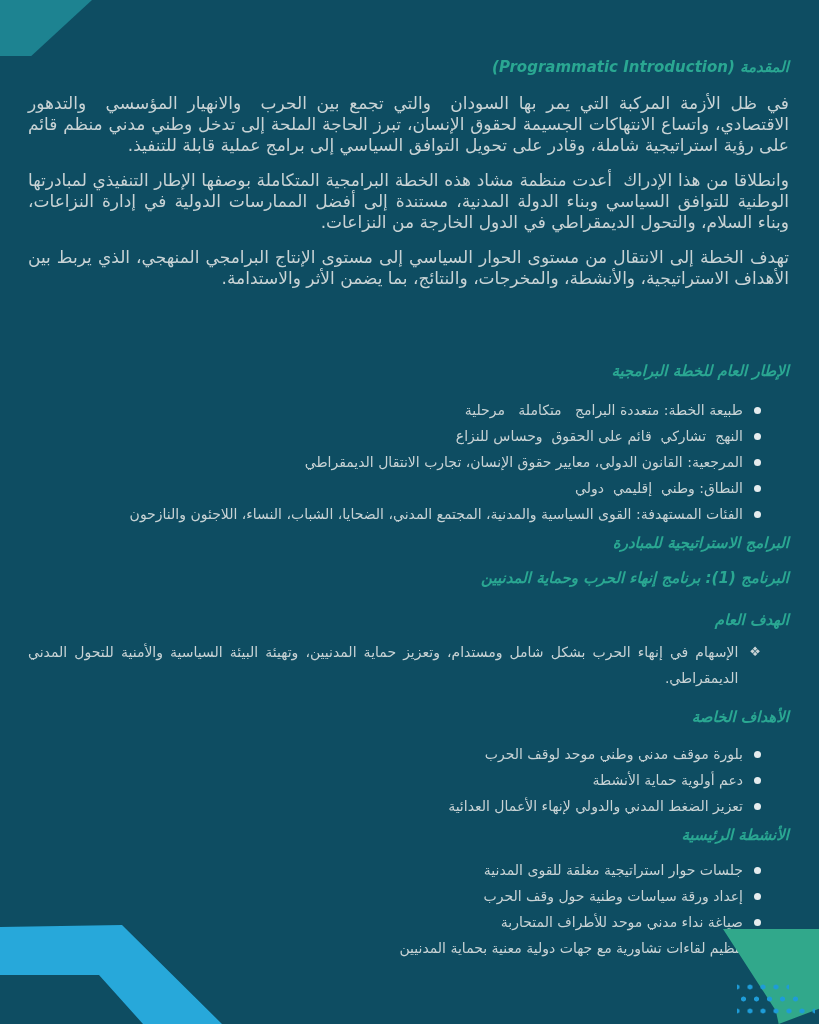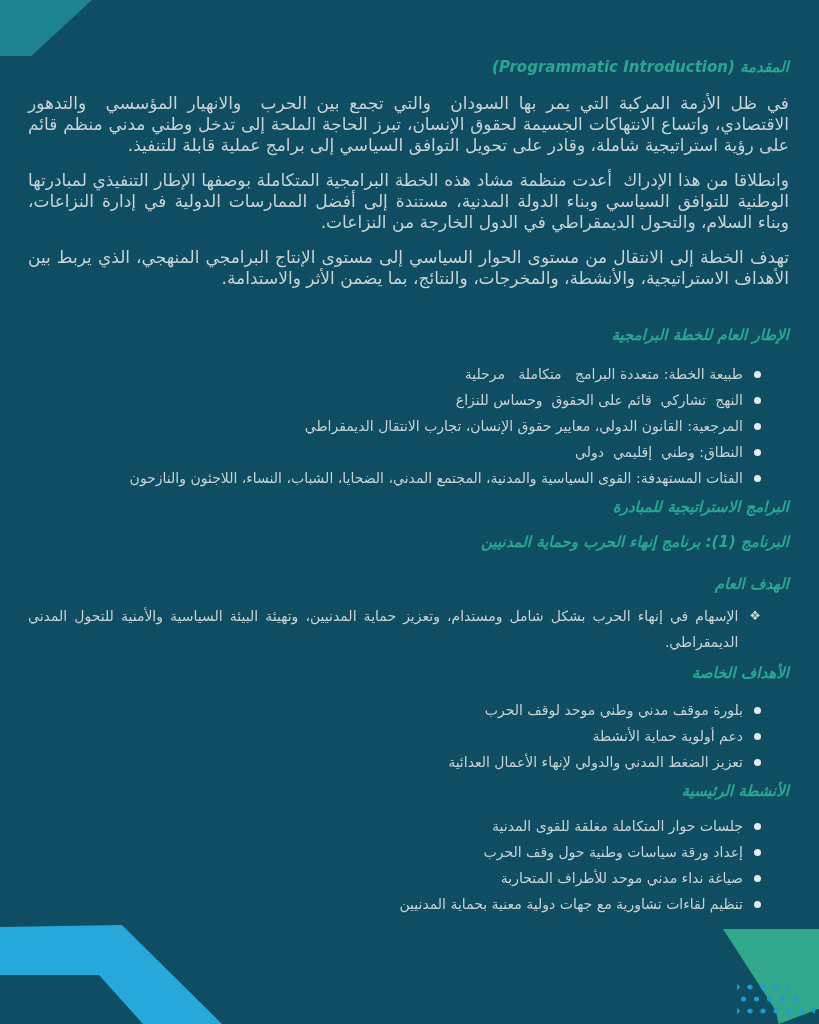--- a/index.html
+++ b/index.html
@@ -18,25 +18,25 @@
     color: #c8d3d5;
   }
   .heading {
     color: #2aa792;
     font-size: 15px;
     font-weight: bold;
     line-height: 20px;
     font-style: italic;
   }
   .heading.h-intro    { margin-bottom: 16px; }
-  .heading.h-frame    { margin-top: 36px; margin-bottom: 16px; }
+  .heading.h-frame    { margin-top: 72px; margin-bottom: 16px; }
   .heading.h-programs { margin-bottom: 15px; }
   .heading.h-prog1    { margin-bottom: 22px; }
   .heading.h-goal     { margin-bottom: 9px; }
-  .heading.h-specific { margin-top: 8px; margin-bottom: 14px; }
+  .heading.h-specific { margin-top: 16px; margin-bottom: 14px; }
   .heading.h-activ    { margin-top: 6px; margin-bottom: 12px; }
   p.body-par {
     font-size: 17px;
     line-height: 21px;
     text-align: justify;
     margin-bottom: 14px;
   }
   ul.list { list-style: none; margin-bottom: 6px; }
   ul.list li {
     display: flex;
@@ -159,21 +159,21 @@
     <li>
         <span class="dot"></span>
         <span class="li-text">تعزيز الضغط المدني والدولي لإنهاء الأعمال العدائية</span>
       </li>
   </ul>
 
   <h2 class="heading h-activ">الأنشطة الرئيسية</h2>
   <ul class="list">
     <li>
         <span class="dot"></span>
-        <span class="li-text">جلسات حوار المتكاملة مغلقة للقوى المدنية</span>
+        <span class="li-text">جلسات حوار استراتيجية مغلقة للقوى المدنية</span>
       </li>
     <li>
         <span class="dot"></span>
         <span class="li-text">إعداد ورقة سياسات وطنية حول وقف الحرب</span>
       </li>
     <li>
         <span class="dot"></span>
         <span class="li-text">صياغة نداء مدني موحد للأطراف المتحاربة</span>
       </li>
     <li>

